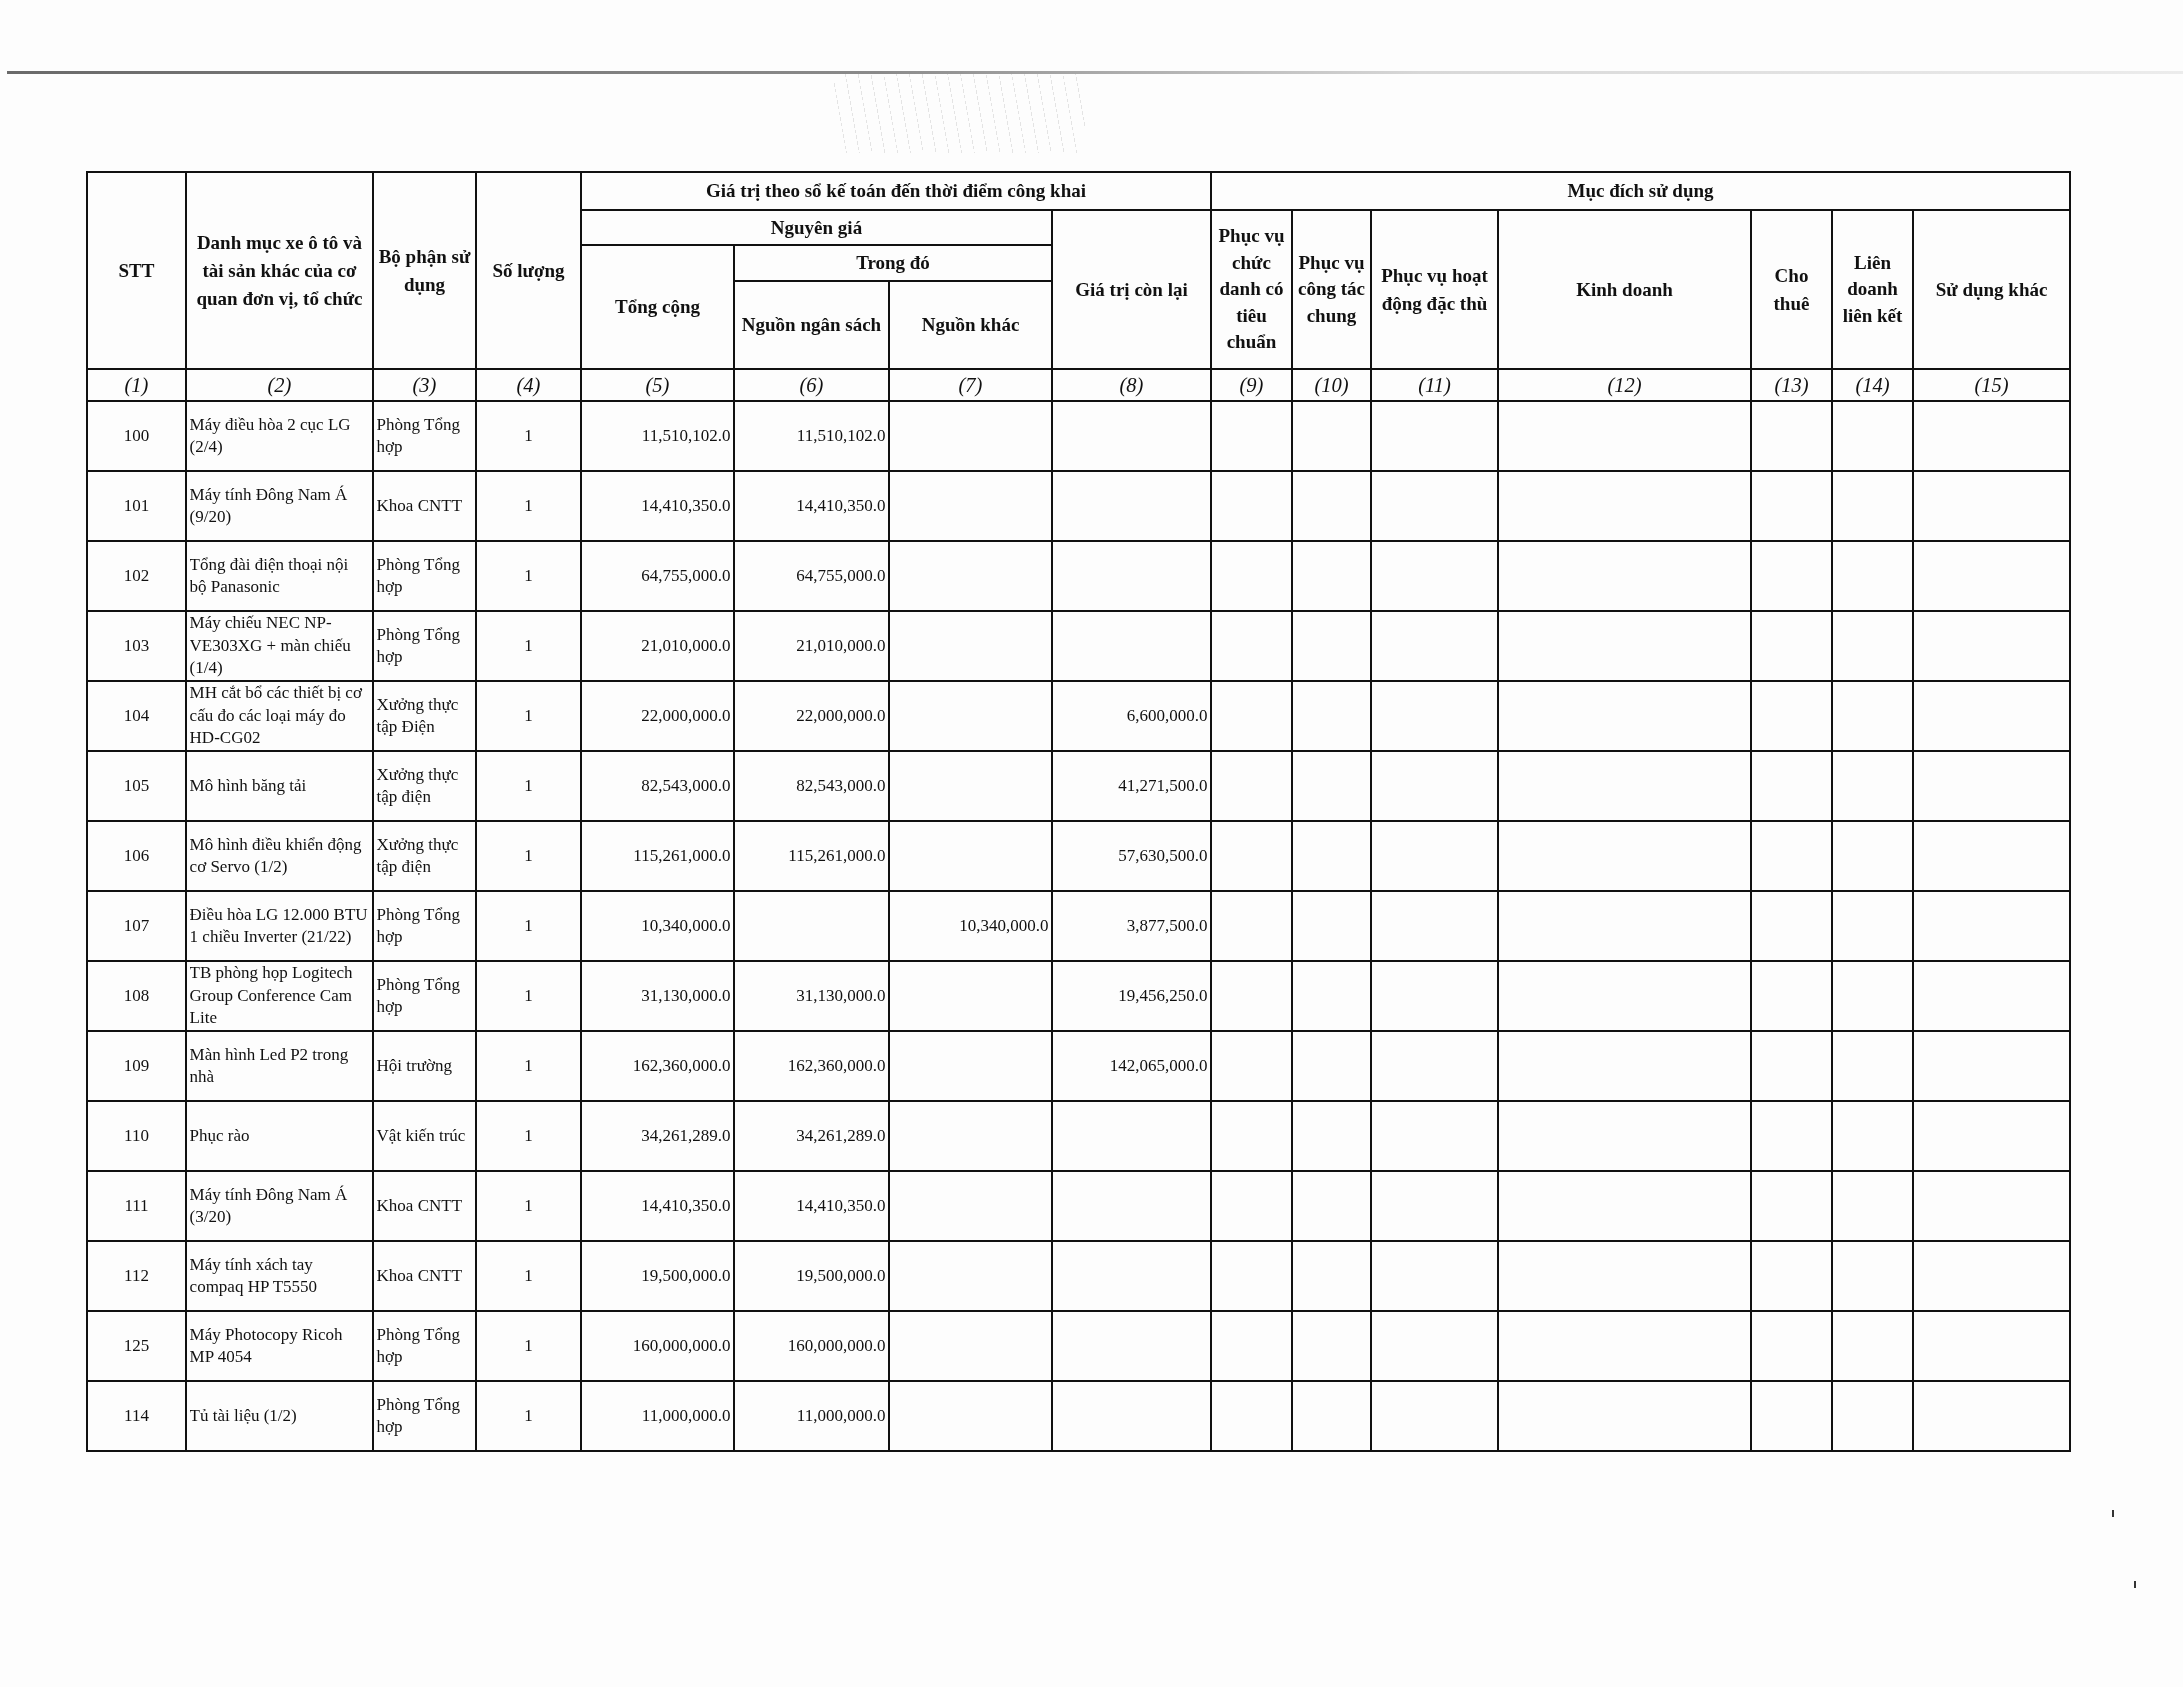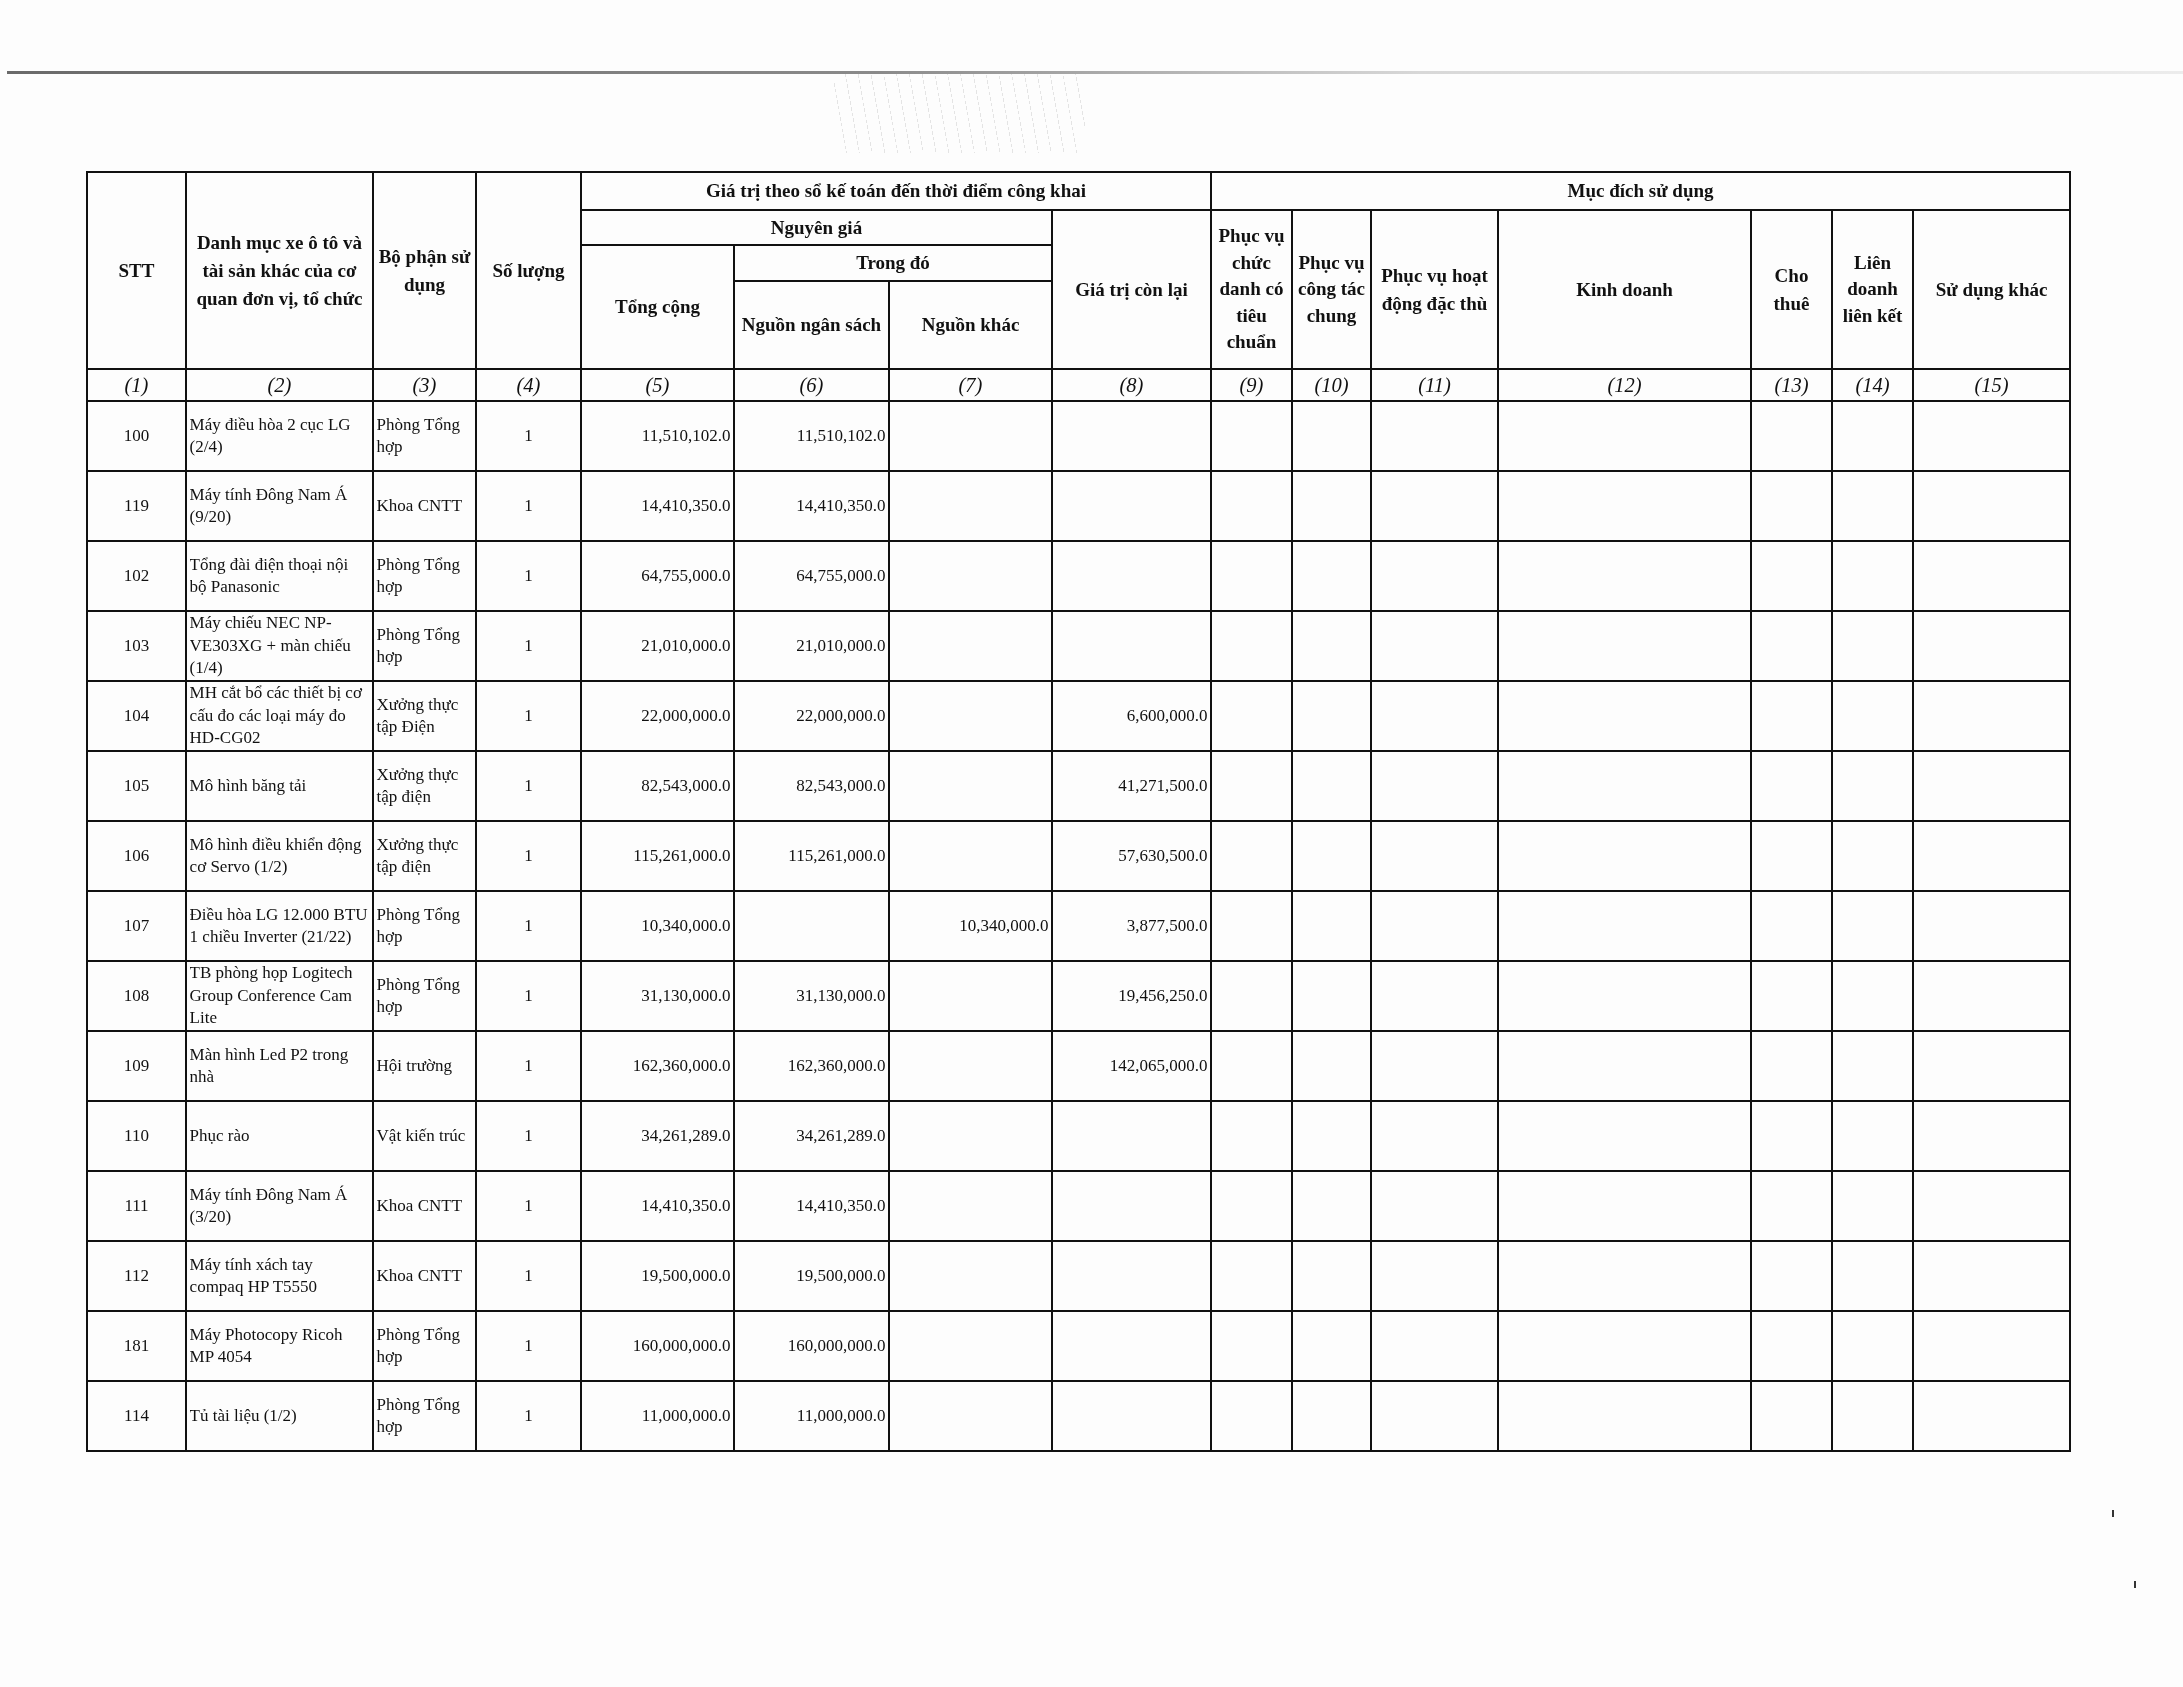--- a/index.html
+++ b/index.html
@@ -114,21 +114,21 @@
     <td></td>
     <td></td>
     <td></td>
     <td></td>
     <td></td>
     <td></td>
     <td></td>
   </tr>
 
   <tr class="data">
-    <td class="stt">119</td>
+    <td class="stt">101</td>
     <td class="name">
           <div class="clip">Máy tính Đông Nam Á (9/20)</div>
         </td>
     <td class="dept">Khoa CNTT</td>
     <td class="qty">1</td>
     <td class="num">14,410,350.0</td>
     <td class="num">14,410,350.0</td>
     <td class="num"></td>
     <td class="num"></td>
     <td></td>
@@ -354,21 +354,21 @@
     <td></td>
     <td></td>
     <td></td>
     <td></td>
     <td></td>
     <td></td>
     <td></td>
   </tr>
 
   <tr class="data">
-    <td class="stt">181</td>
+    <td class="stt">125</td>
     <td class="name">
           <div class="clip">Máy Photocopy Ricoh MP 4054</div>
         </td>
     <td class="dept">Phòng Tổng hợp</td>
     <td class="qty">1</td>
     <td class="num">160,000,000.0</td>
     <td class="num">160,000,000.0</td>
     <td class="num"></td>
     <td class="num"></td>
     <td></td>

